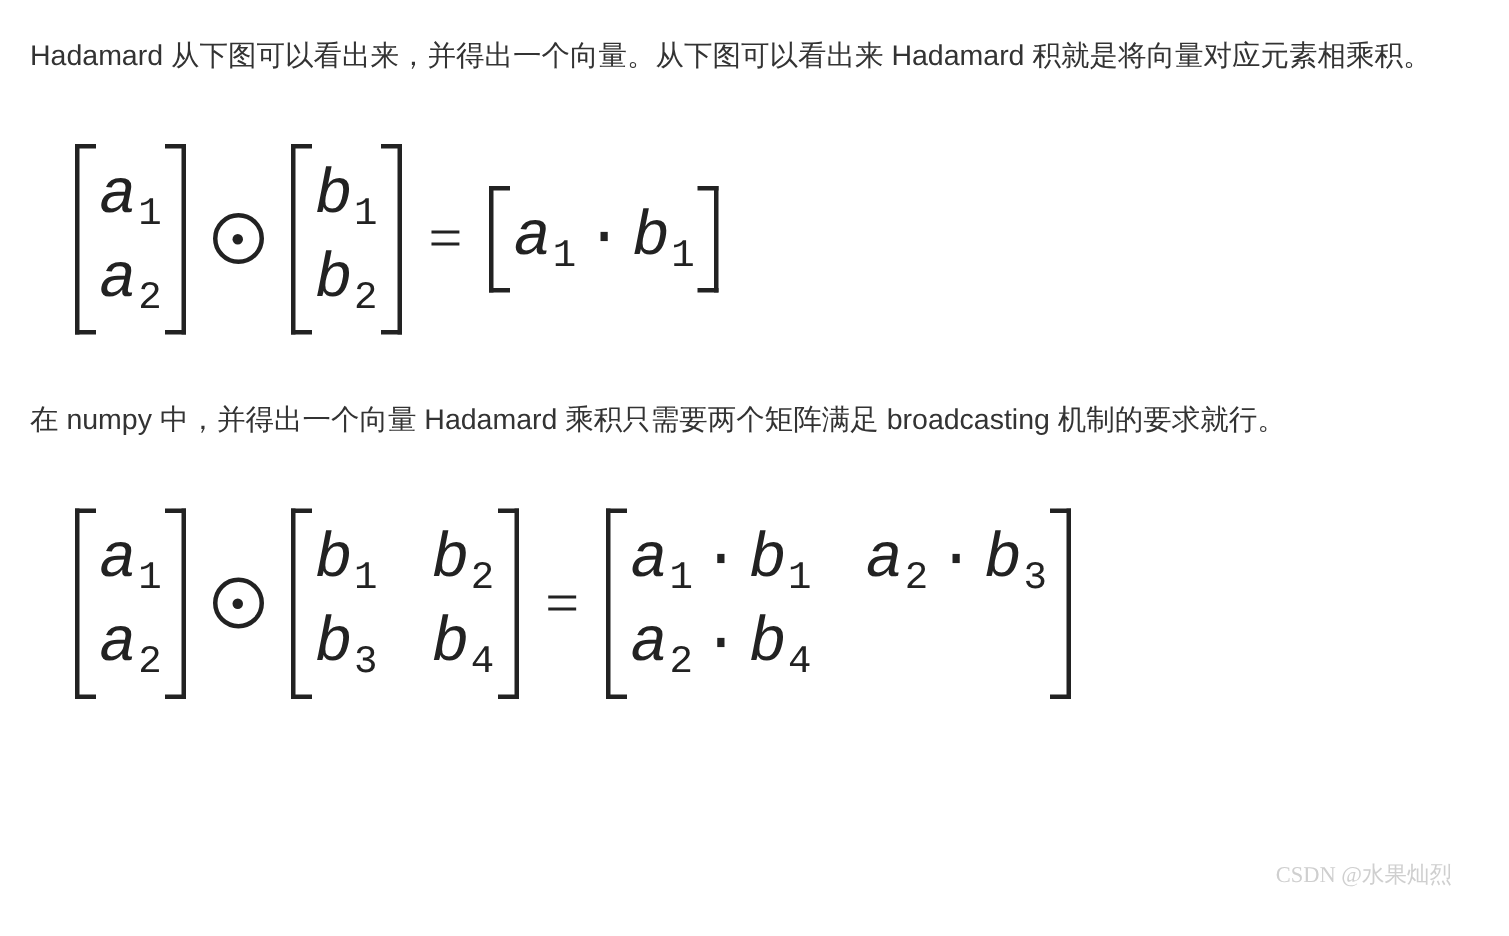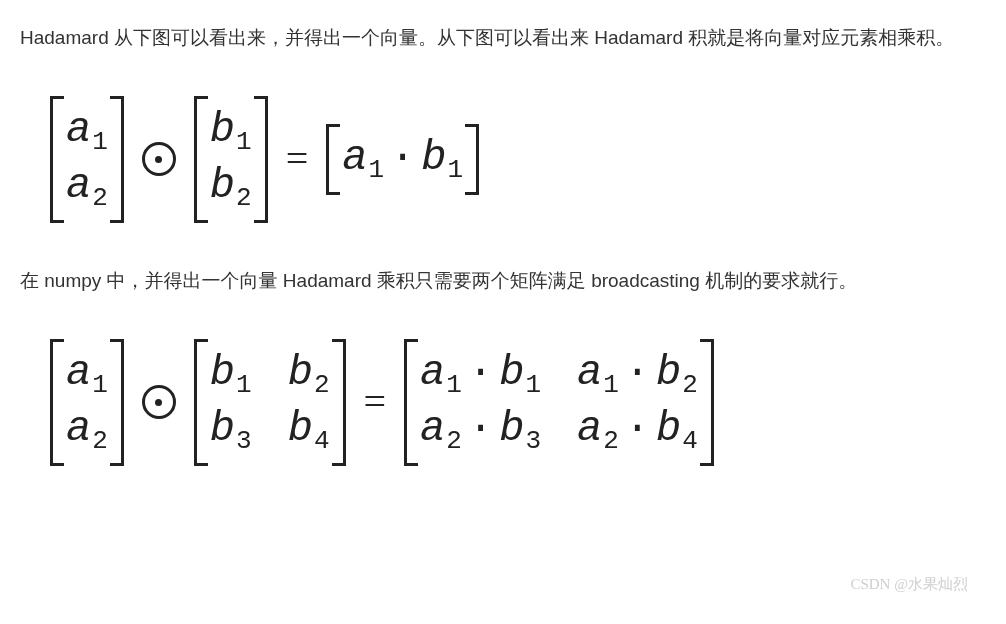--- a/index.html
+++ b/index.html
@@ -166,21 +166,20 @@
             <span class="c"><span>b</span><span class="sub">3</span></span>
             <span class="c"><span>b</span><span class="sub">4</span></span>
           </div>
           <span class="bracket right"></span>
         </span>
     <span class="math-op">=</span>
     <span class="matrix">
           <span class="bracket left"></span>
           <div class="matrix-body cols-2">
             <span class="c"><span>a</span><span class="sub">1</span><span class="dot">·</span><span>b</span><span class="sub">1</span></span>
-            <span class="c"><span>a</span><span class="sub">1</span><span class="dot">·</span><span>b</span><span class="sub">2</span></span>
             <span class="c"><span>a</span><span class="sub">2</span><span class="dot">·</span><span>b</span><span class="sub">3</span></span>
             <span class="c"><span>a</span><span class="sub">2</span><span class="dot">·</span><span>b</span><span class="sub">4</span></span>
           </div>
           <span class="bracket right"></span>
         </span>
   </div>
 </div>
 
 <div class="watermark">CSDN @水果灿烈</div>
 

